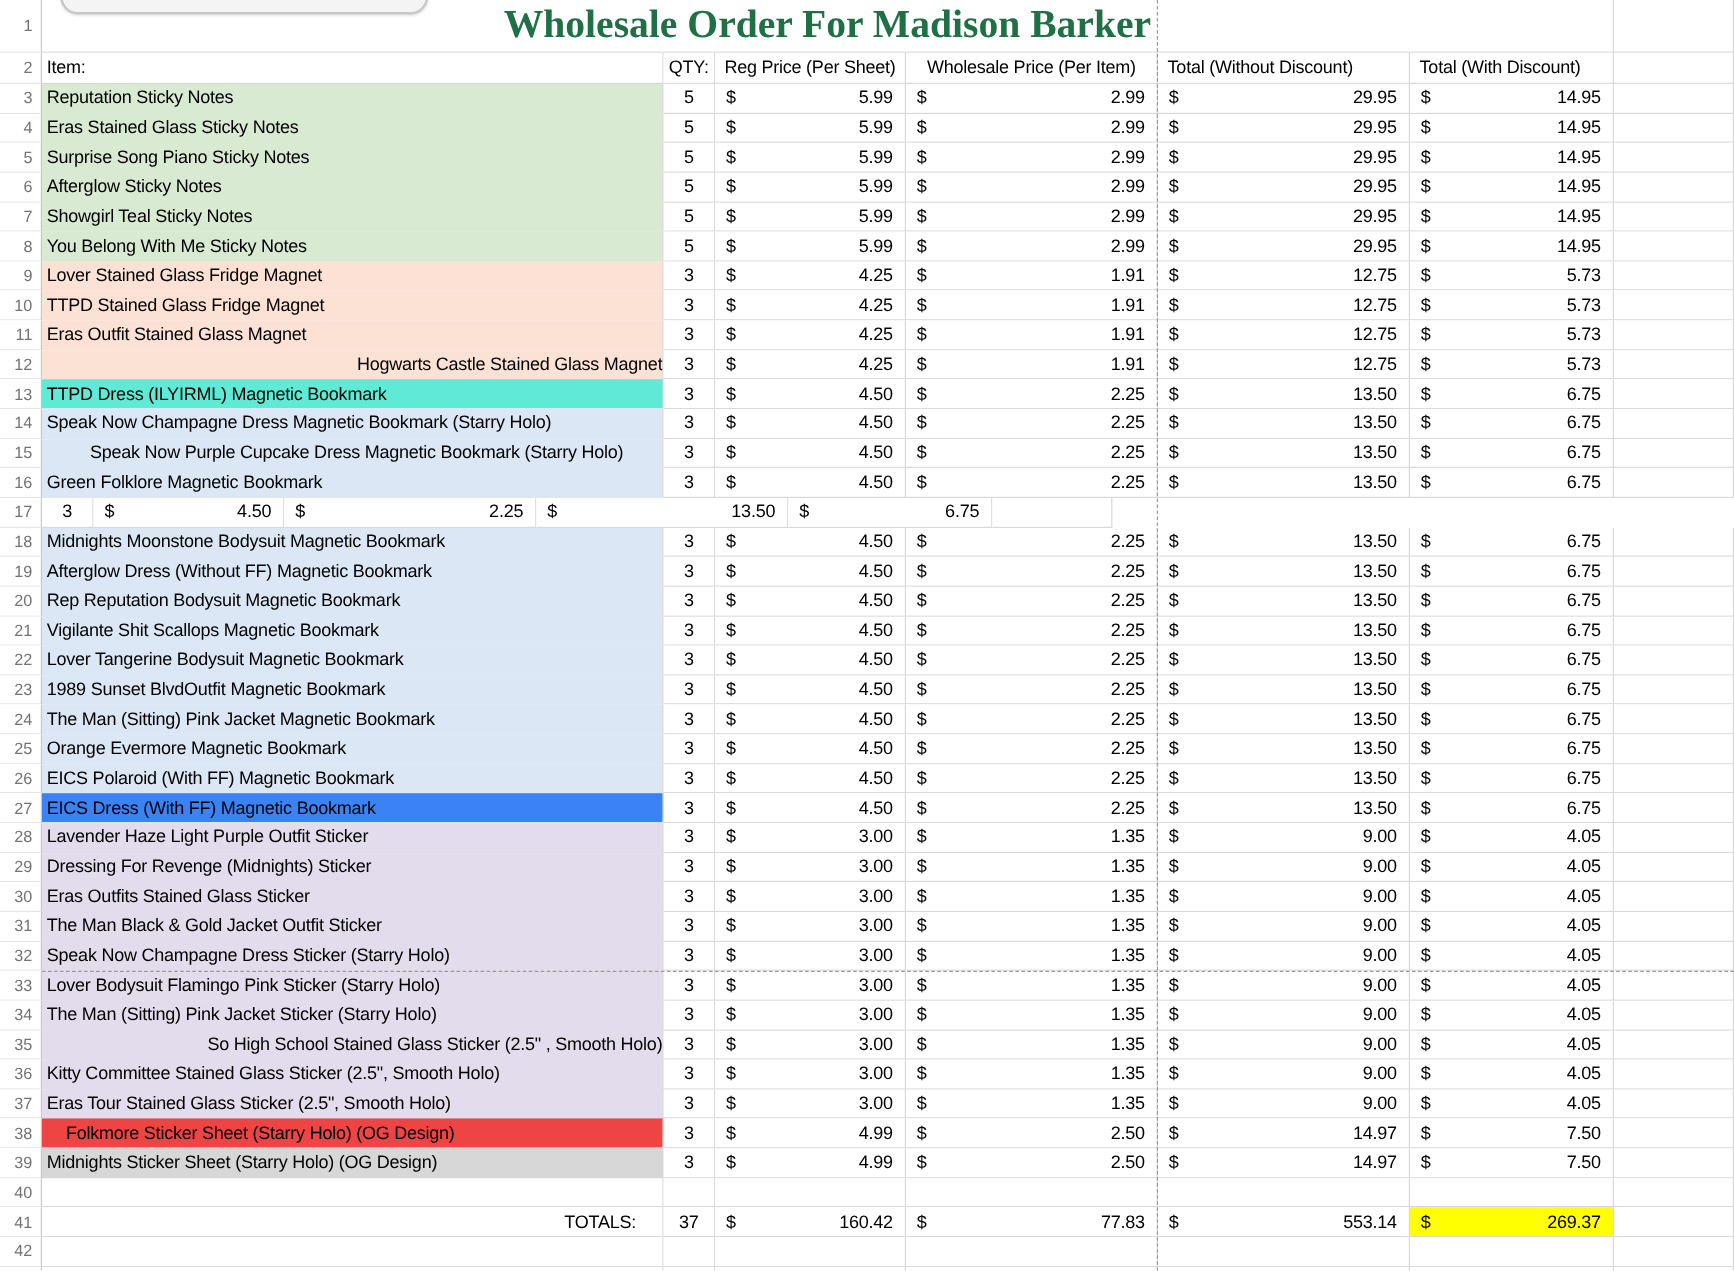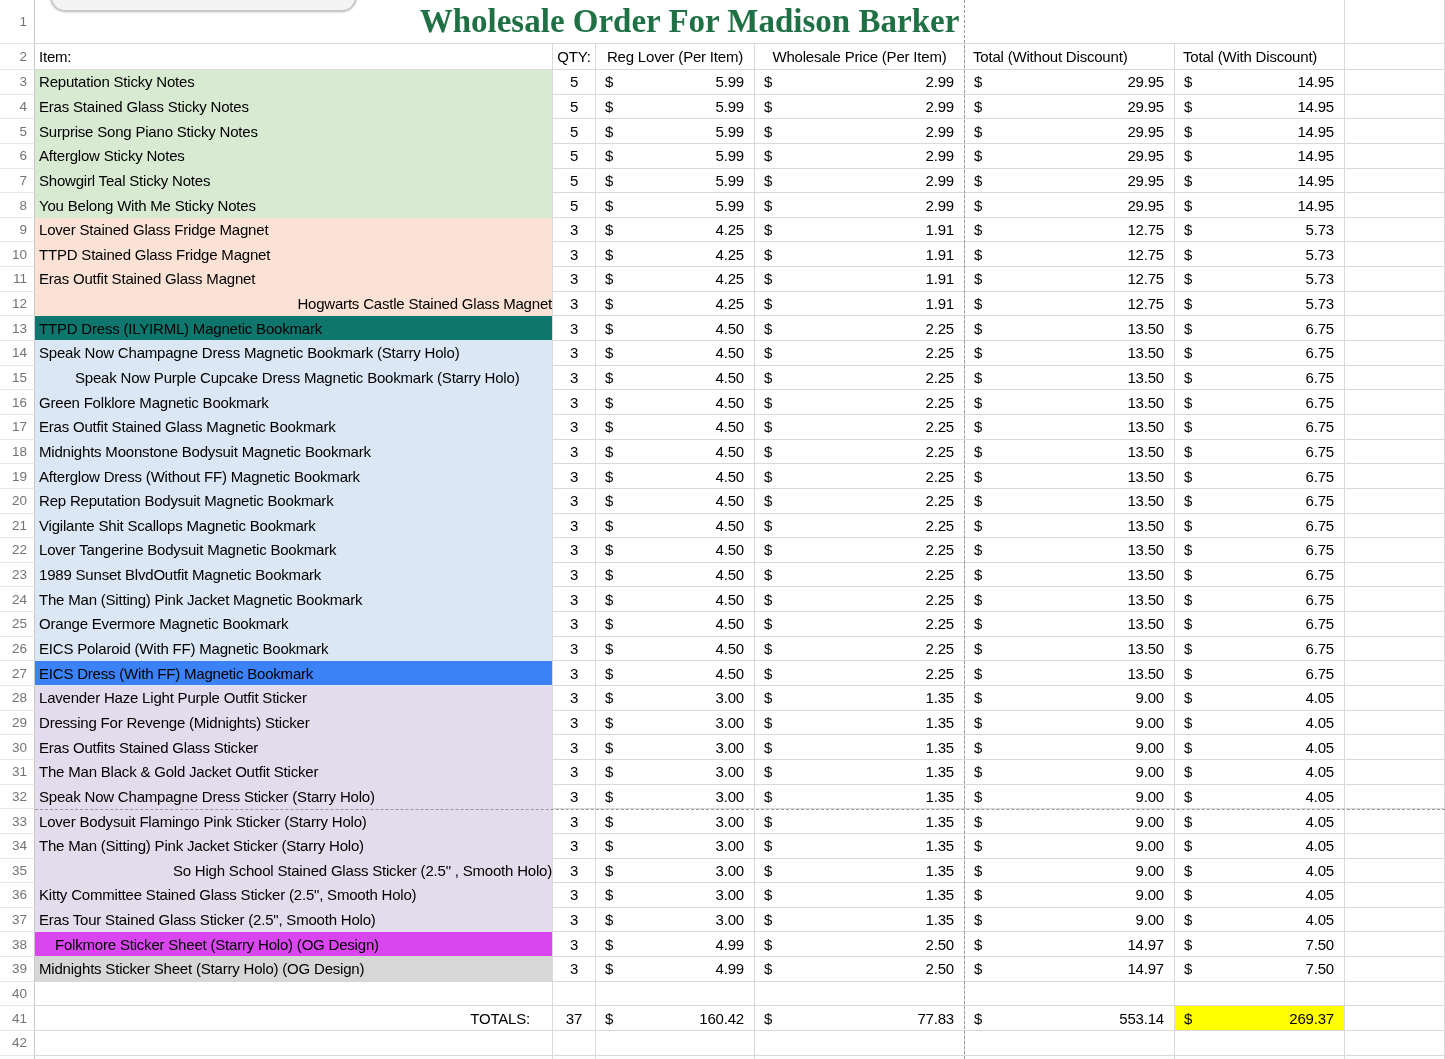--- a/index.html
+++ b/index.html
@@ -67,21 +67,21 @@
     <div class="cell gutter">
         <span>2</span>
       </div>
     <div class="cell c-item">
       <span>Item:</span>
     </div>
     <div class="cell c-qty">
       <span>QTY:</span>
     </div>
     <div class="cell c-reg center">
-      <span>Reg Lover (Per Item)</span>
+      <span>Reg Price (Per Sheet)</span>
     </div>
     <div class="cell c-ws center">
       <span>Wholesale Price (Per Item)</span>
     </div>
     <div class="cell c-two hpadL">
       <span>Total (Without Discount)</span>
     </div>
     <div class="cell c-twd hpadL">
       <span>Total (With Discount)</span>
     </div>
@@ -366,21 +366,21 @@
         <div class="cell c-twd money">
           <span>$</span>
           <span>5.73</span>
         </div>
         <div class="cell c-end"></div>
       </div>
       <div class="row r-data">
         <div class="cell gutter">
           <span>13</span>
         </div>
-        <div class="cell c-item" style="background: #0f766e; border-bottom-color: rgb(219, 231, 244);">
+        <div class="cell c-item" style="background: #5eead4; border-bottom-color: rgb(219, 231, 244);">
           <span>TTPD Dress (ILYIRML) Magnetic Bookmark</span>
         </div>
         <div class="cell c-qty">
           <span>3</span>
         </div>
         <div class="cell c-reg money">
           <span>$</span>
           <span>4.50</span>
         </div>
         <div class="cell c-ws money">
@@ -478,23 +478,20 @@
         <div class="cell c-twd money">
           <span>$</span>
           <span>6.75</span>
         </div>
         <div class="cell c-end"></div>
       </div>
       <div class="row r-data">
         <div class="cell gutter">
           <span>17</span>
         </div>
-        <div class="cell c-item" style="background: rgb(219, 231, 244); border-bottom-color: rgb(219, 231, 244);">
-          <span>Eras Outfit Stained Glass Magnetic Bookmark</span>
-        </div>
         <div class="cell c-qty">
           <span>3</span>
         </div>
         <div class="cell c-reg money">
           <span>$</span>
           <span>4.50</span>
         </div>
         <div class="cell c-ws money">
           <span>$</span>
           <span>2.25</span>
@@ -1066,21 +1063,21 @@
         <div class="cell c-twd money">
           <span>$</span>
           <span>4.05</span>
         </div>
         <div class="cell c-end"></div>
       </div>
       <div class="row r-data">
         <div class="cell gutter">
           <span>38</span>
         </div>
-        <div class="cell c-item" style="background: #d946ef; border-bottom-color: rgb(215, 215, 215); padding-left: 20px;">
+        <div class="cell c-item" style="background: #ef4444; border-bottom-color: rgb(215, 215, 215); padding-left: 20px;">
           <span>Folkmore Sticker Sheet (Starry Holo) (OG Design)</span>
         </div>
         <div class="cell c-qty">
           <span>3</span>
         </div>
         <div class="cell c-reg money">
           <span>$</span>
           <span>4.99</span>
         </div>
         <div class="cell c-ws money">

